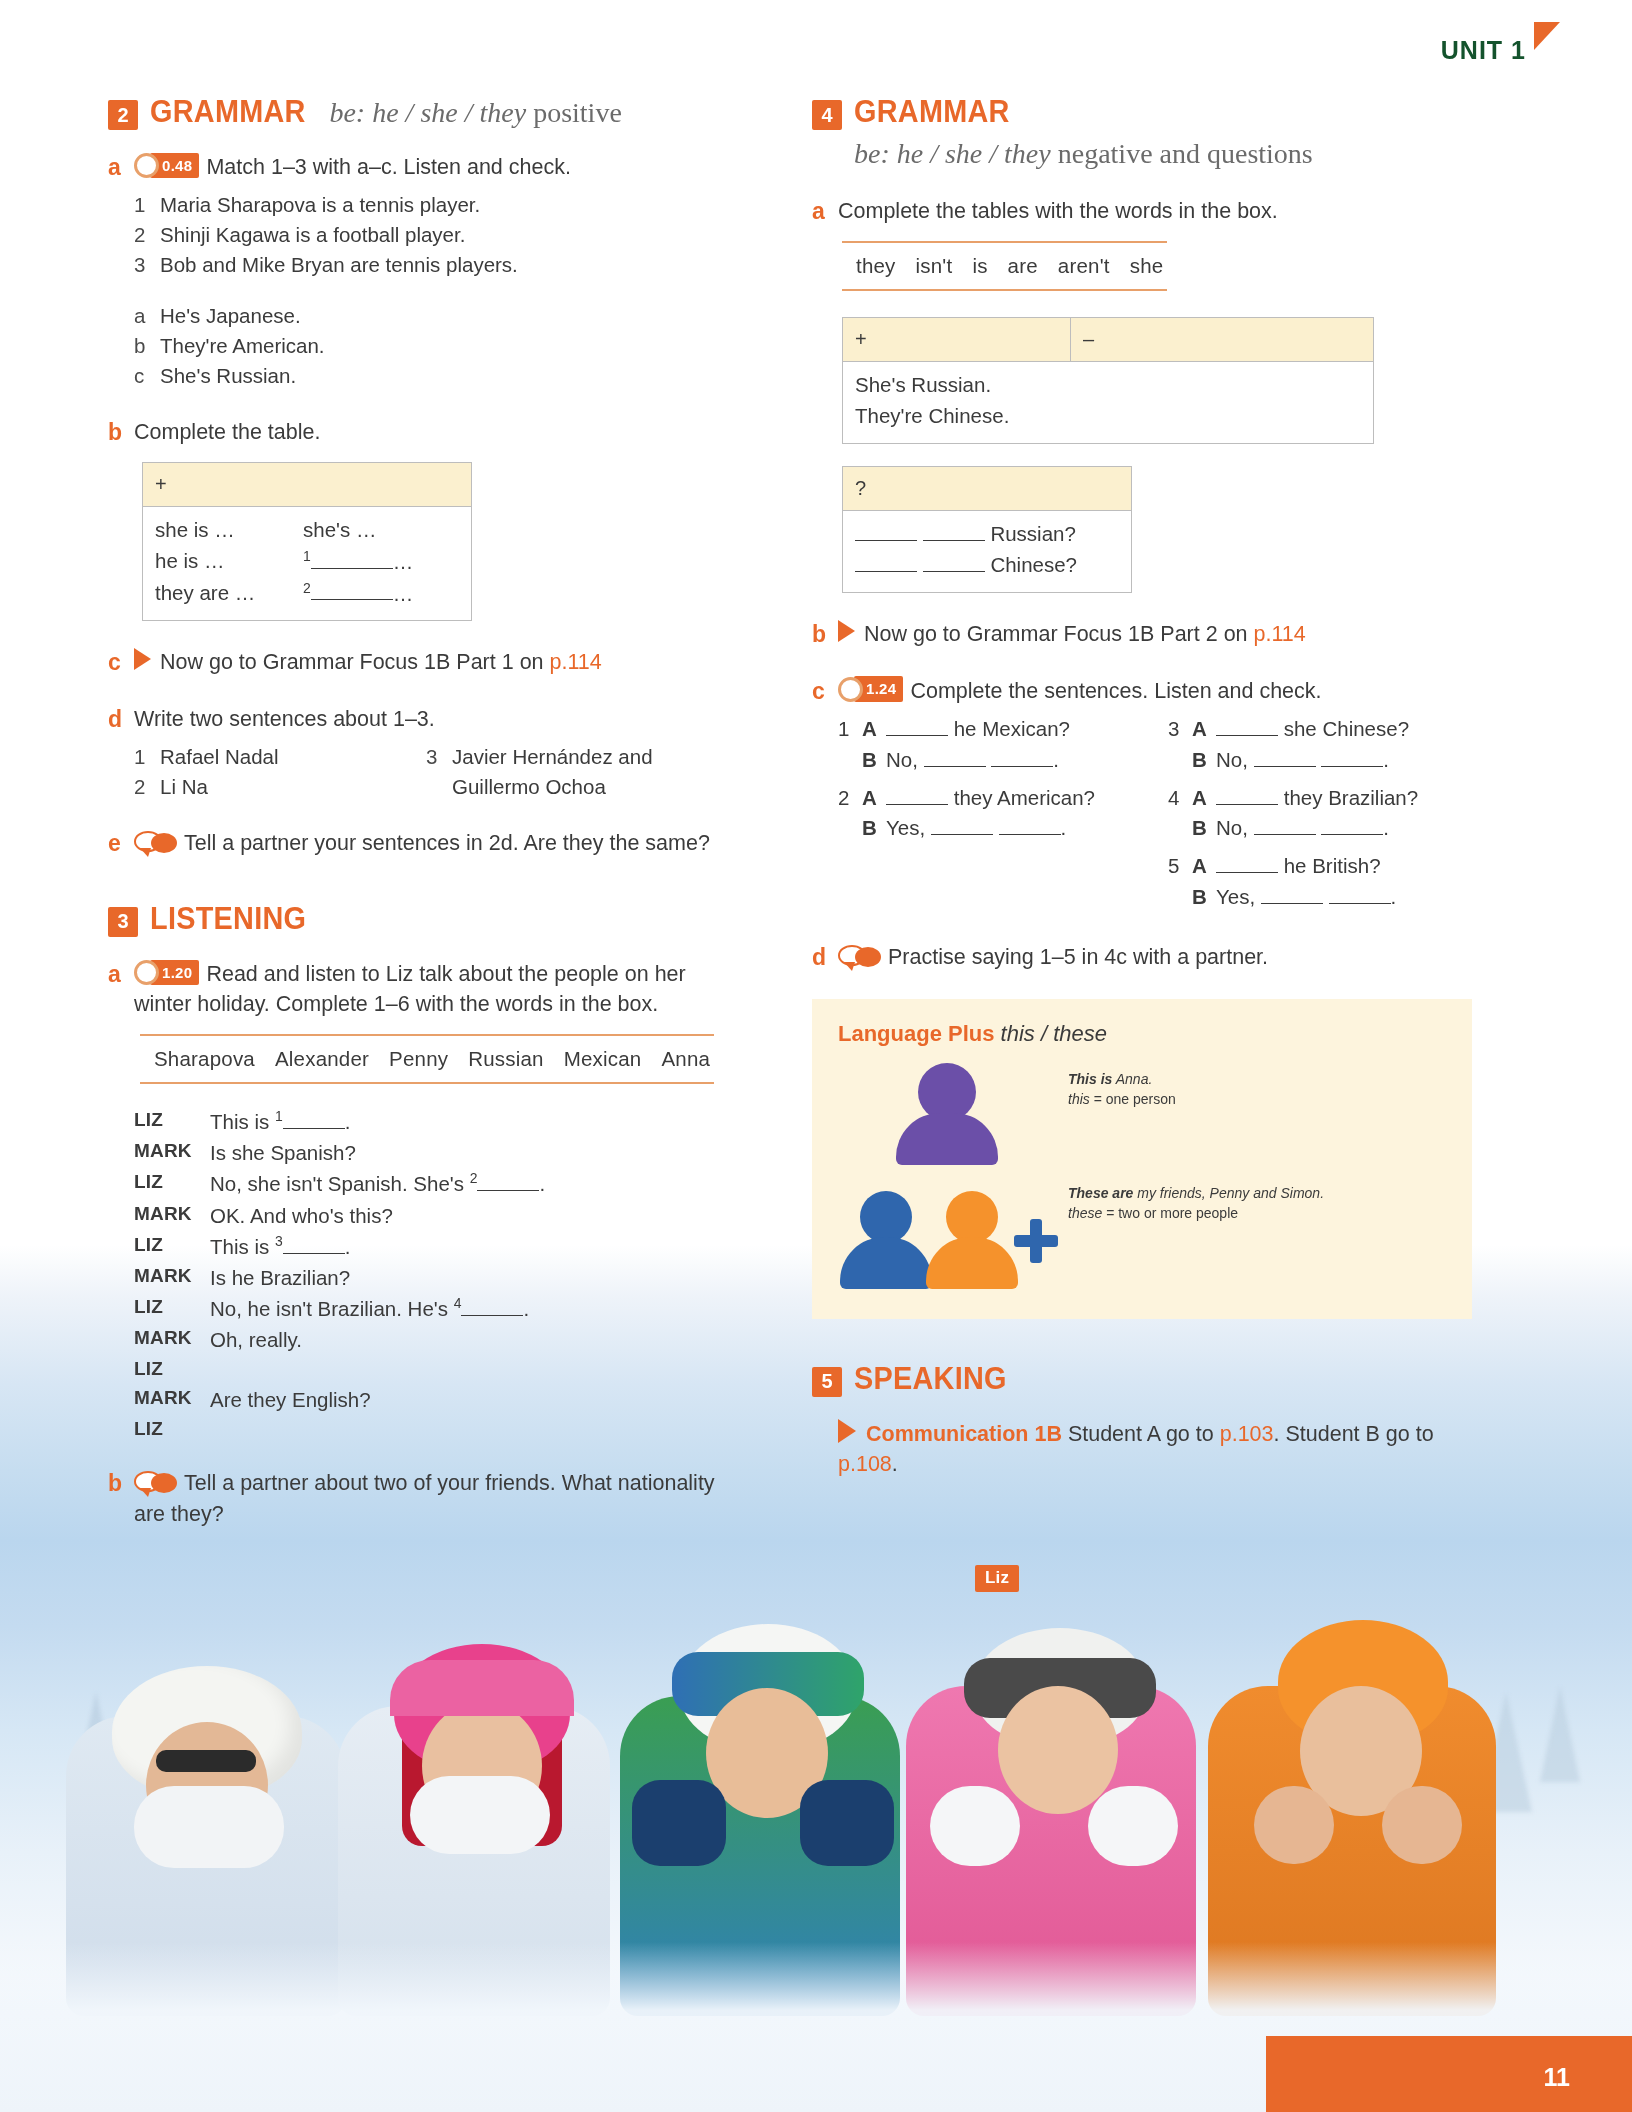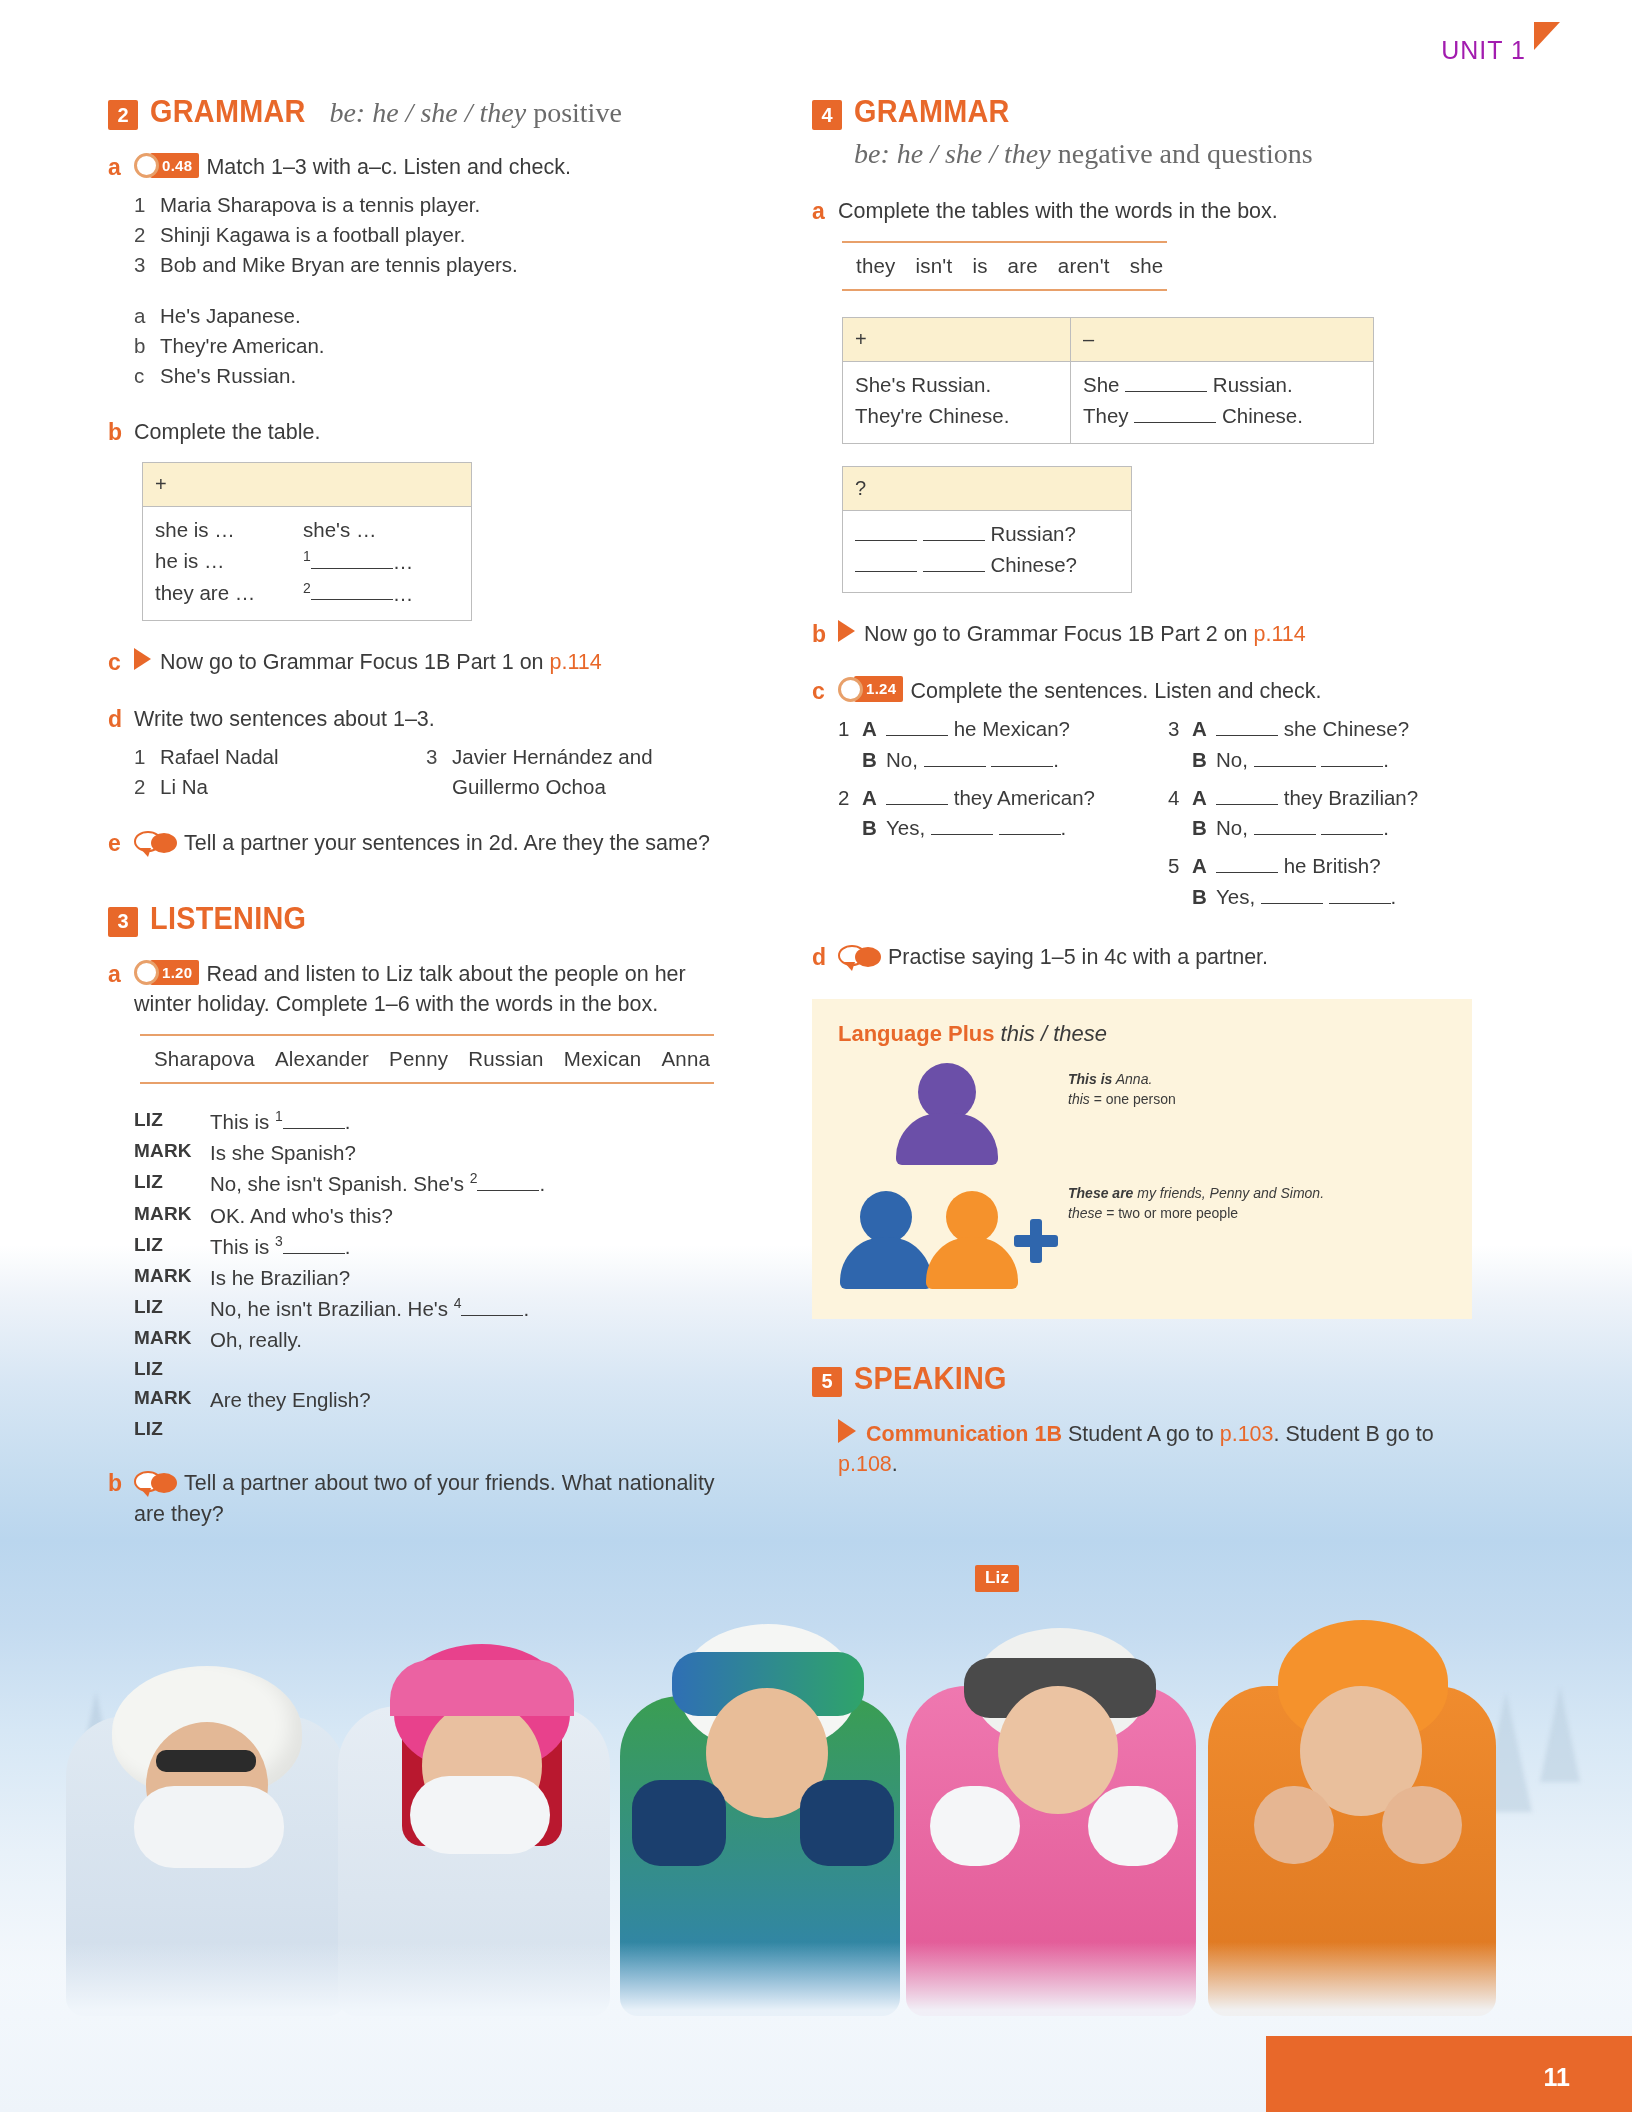--- a/index.html
+++ b/index.html
@@ -65,22 +65,22 @@
     background:#e8682a; color:#fff;
     font-size:17px; font-weight:bold;
     padding:3px 10px 4px 10px;
     border-radius:2px;
     letter-spacing:.2px;
   }
 
   
   .unit-label {
     position:absolute; right:106px; top:36px;
-    font-weight:normal; font-size:25px; letter-spacing:1px;
-    color:#a21caf;
+    font-weight:bold; font-size:25px; letter-spacing:1px;
+    color:#14532d;
   }
   .corner-flag {
     position:absolute; right:72px; top:22px;
     width:0;height:0;
     border-top:28px solid #e8682a;
     border-right:26px solid transparent;
   }
 
   
   .col { position:absolute; top:96px; }
@@ -572,24 +572,20 @@
         <div class="gtable" style="width:532px; margin-left:4px; margin-top:22px;">
           <div class="gt-headrow">
             <div class="gt-headcell" style="width:228px;">+</div>
             <div class="gt-headcell" style="flex:1;">–</div>
           </div>
           <div class="gt-bodyrow">
             <div class="gt-cell" style="width:228px;">
               <div>She's Russian.</div>
               <div>They're Chinese.</div>
             </div>
-            <div class="gt-cell" style="flex:1;">
-              <div><span>She </span><span class="blank bk-md"></span><span> Russian.</span></div>
-              <div><span>They </span><span class="blank bk-md"></span><span> Chinese.</span></div>
-            </div>
           </div>
         </div>
 
         
         <div class="gtable" style="width:290px; margin-left:4px; margin-top:22px;">
           <div class="gt-headrow">
             <div class="gt-headcell" style="width:100%;border-right:none;">?</div>
           </div>
           <div class="gt-bodyrow">
             <div class="gt-cell" style="width:100%;border-right:none;">

